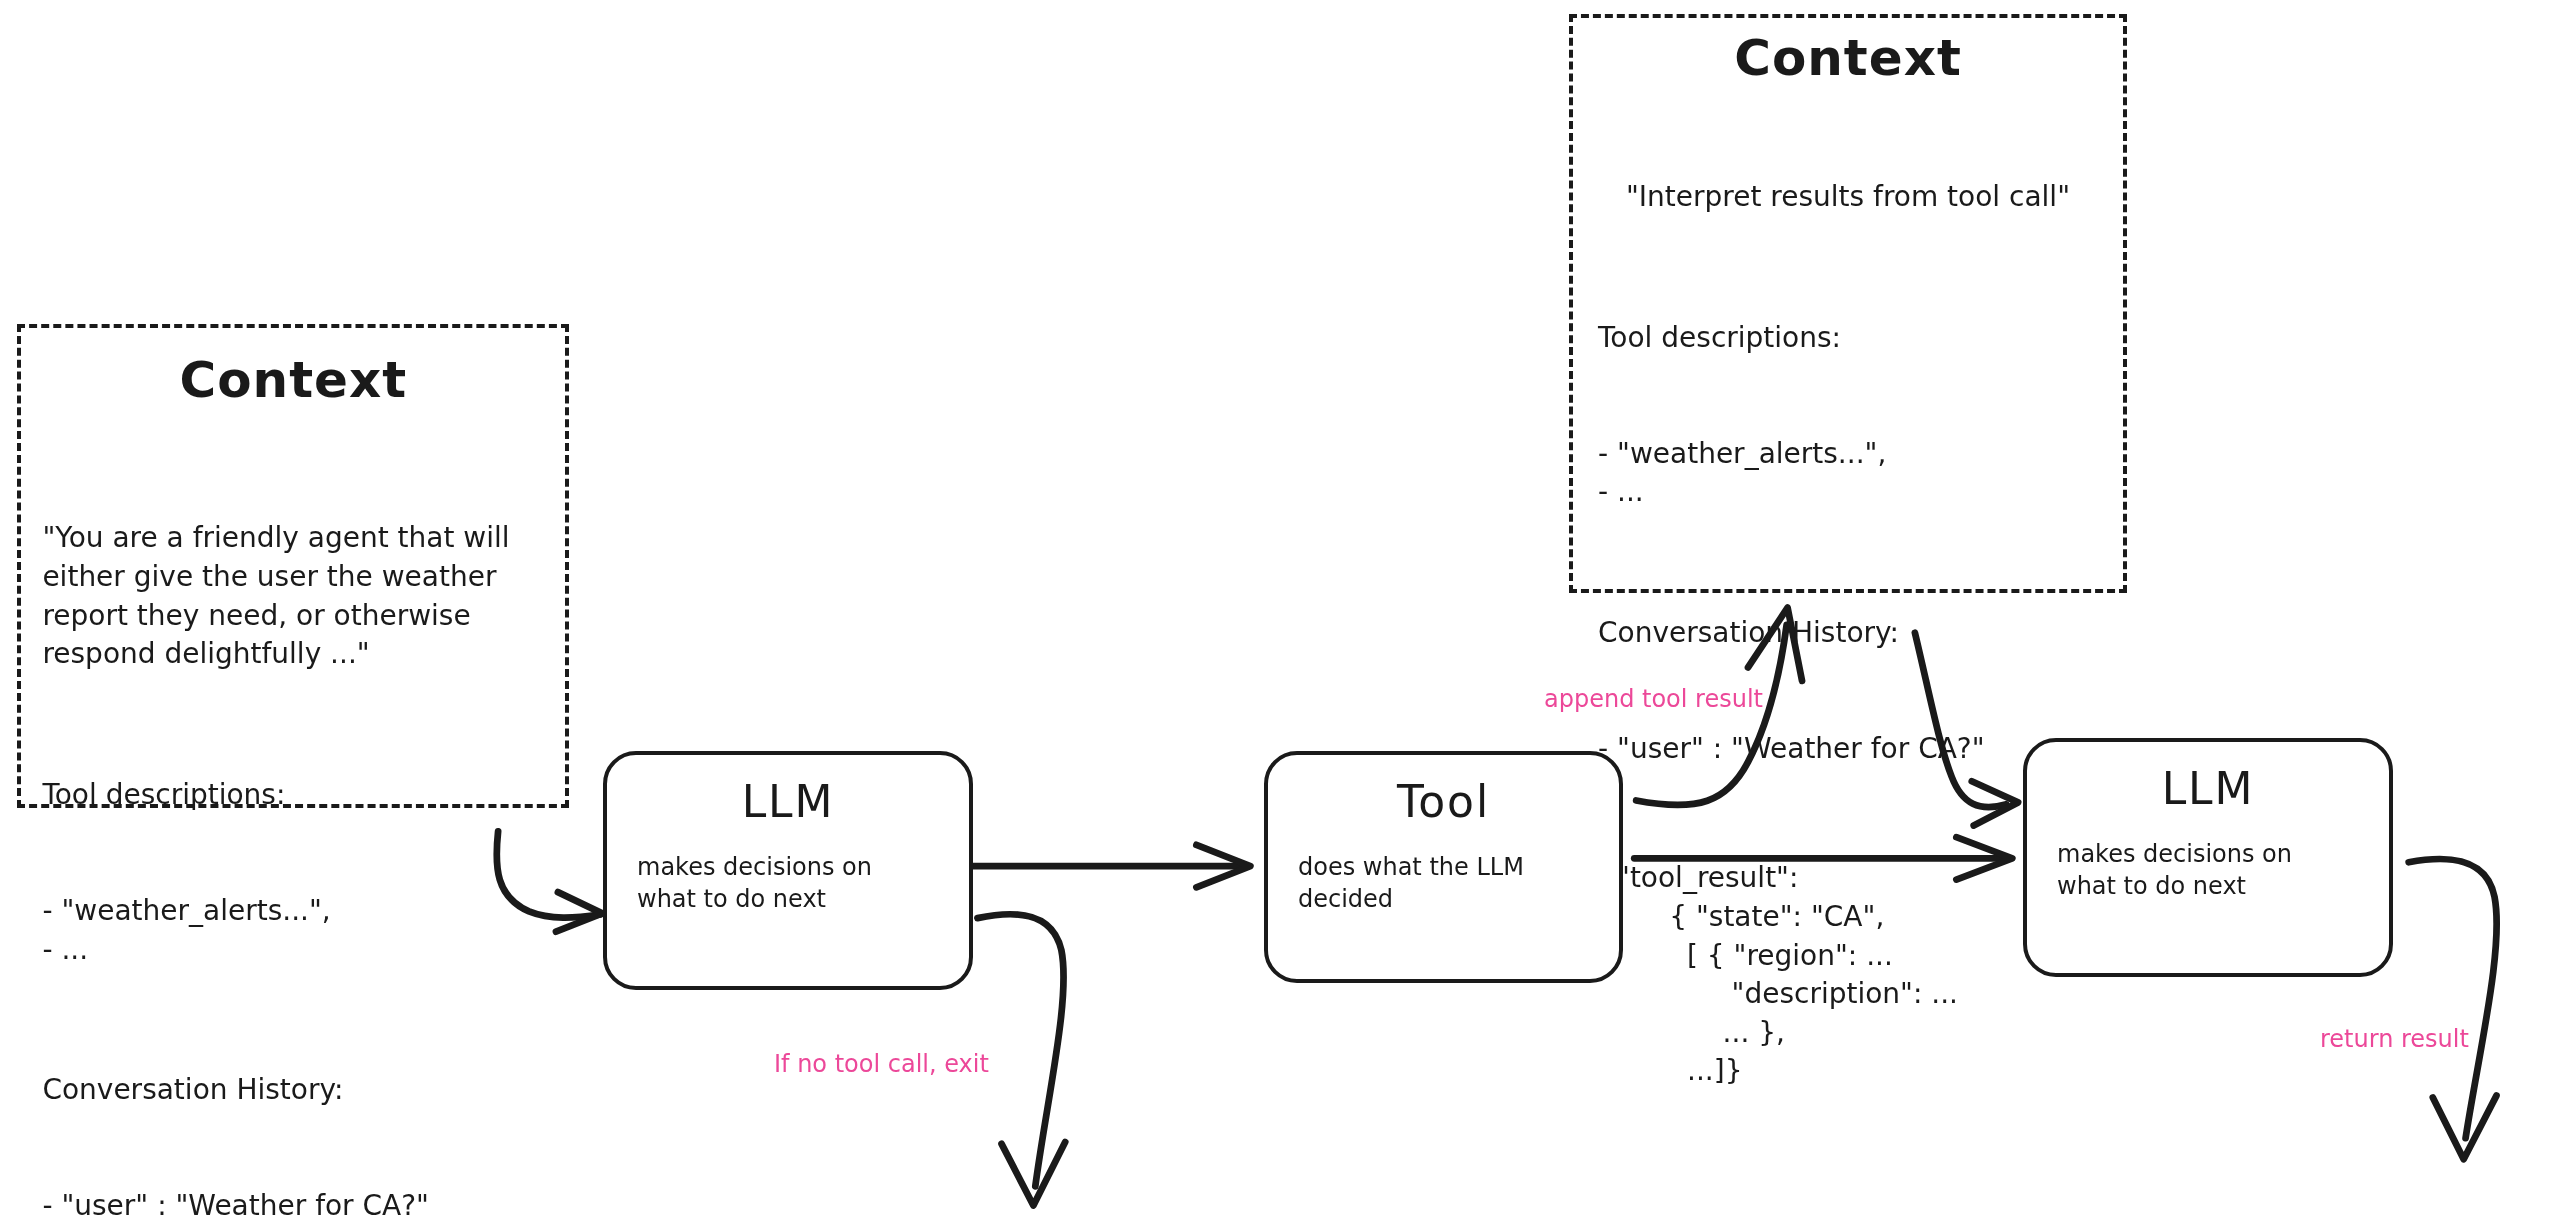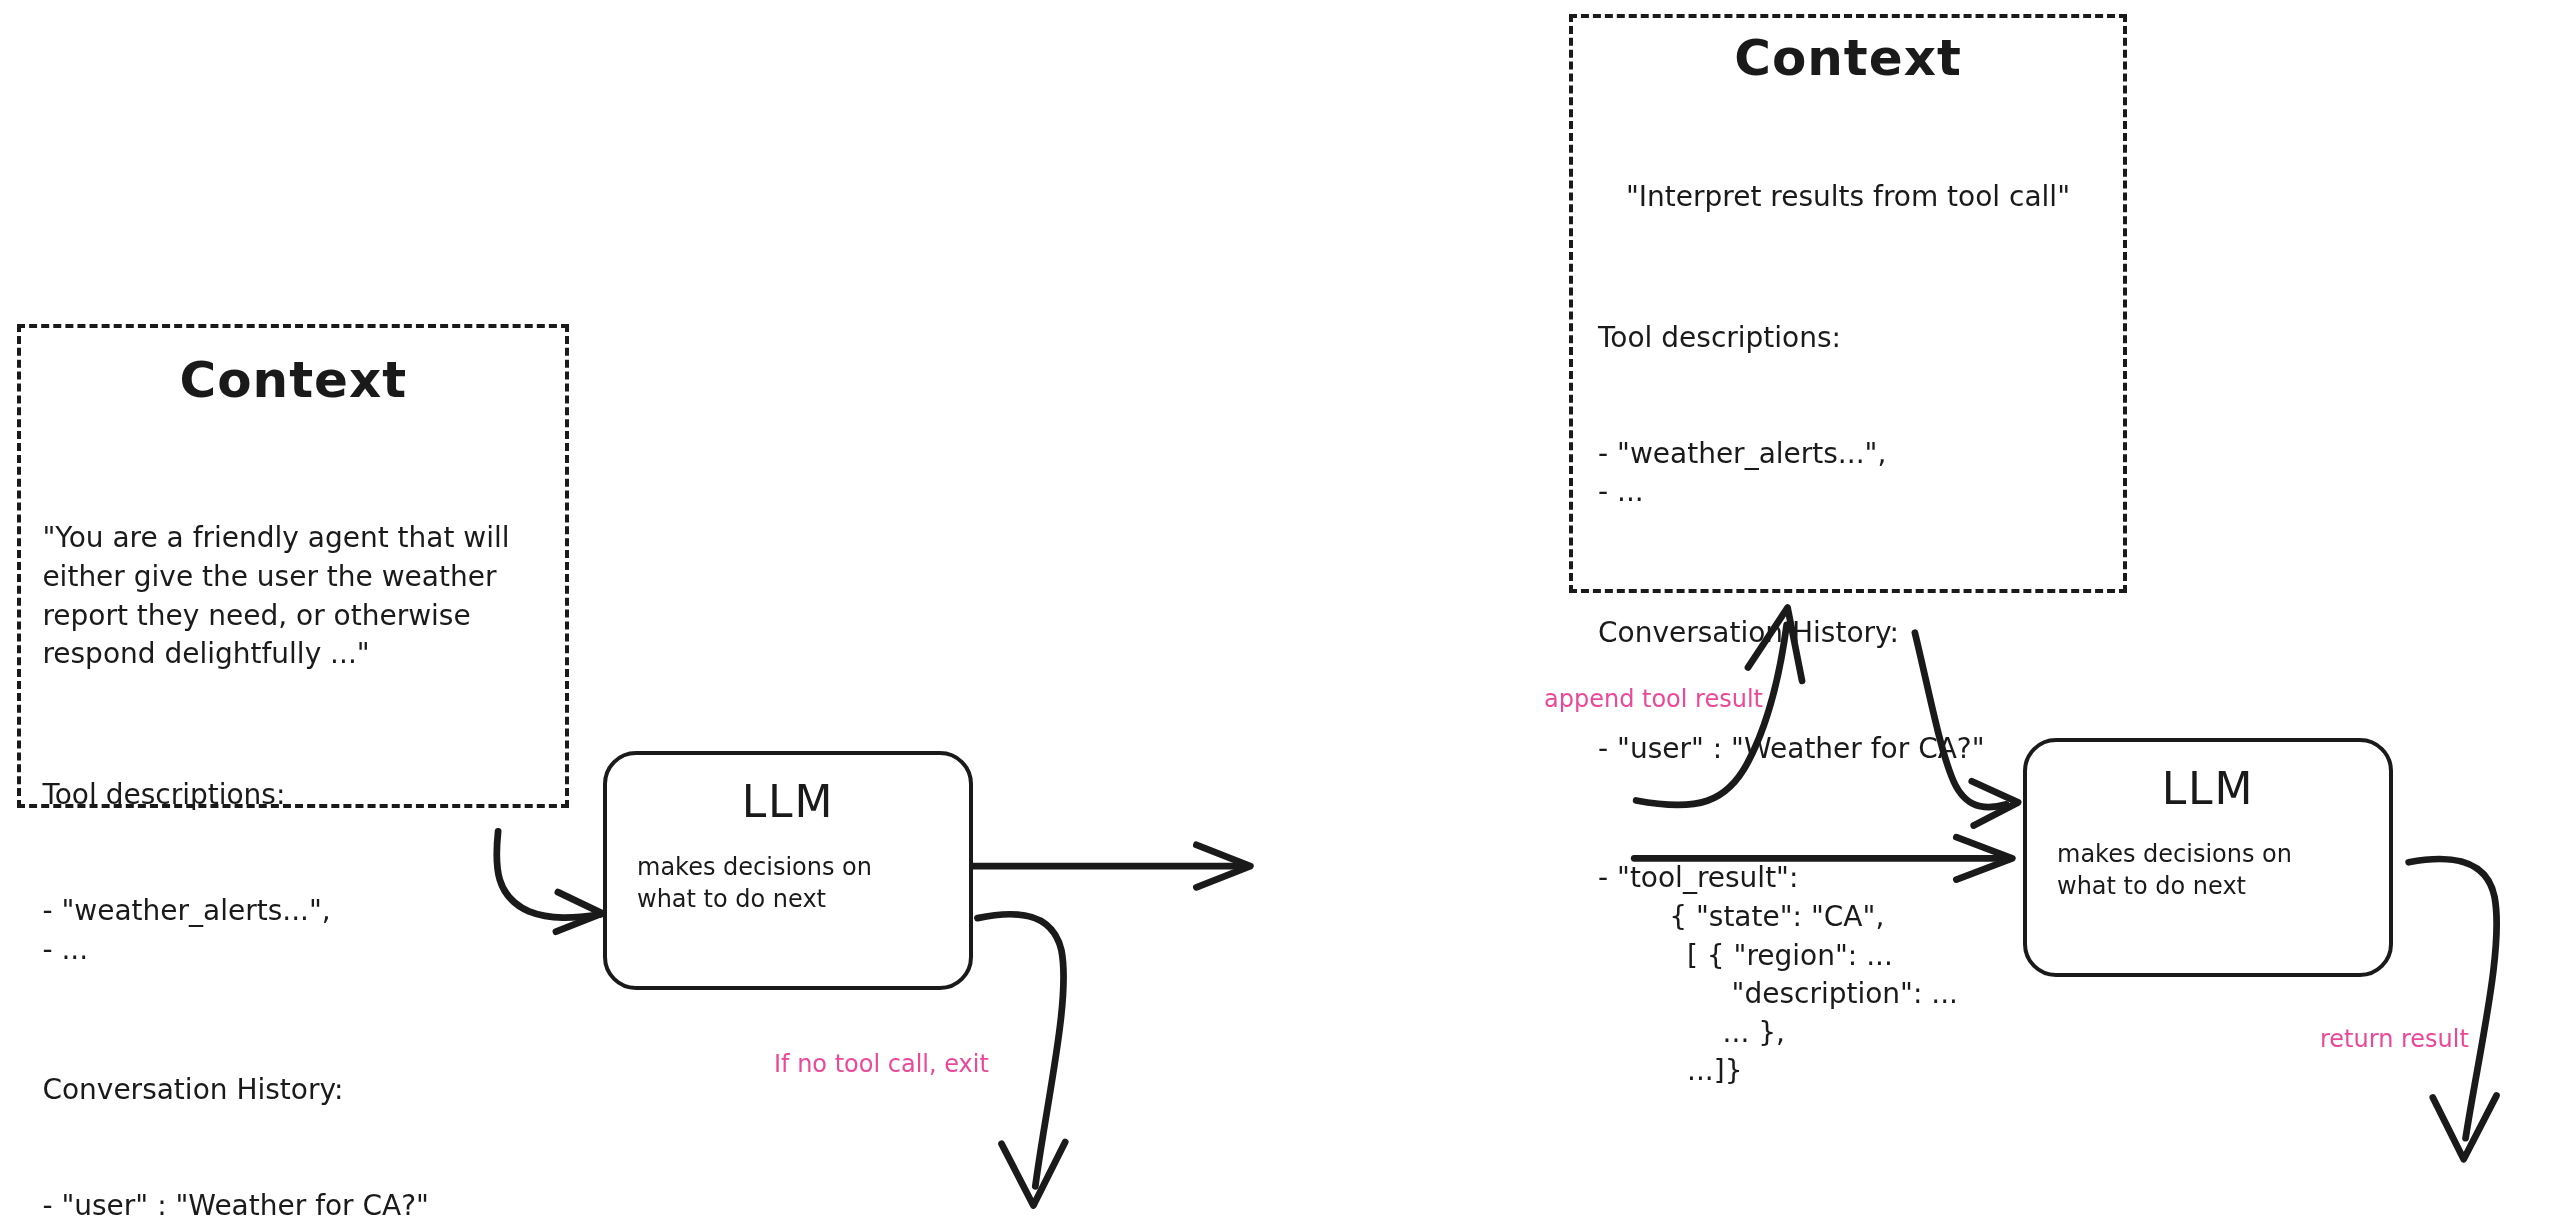--- a/index.html
+++ b/index.html
@@ -175,20 +175,25 @@
           ...]}</div>
     </div>
   </div>
 
   <div class="node" style="left:603px; top:751px; width:370px; height:239px;">
     <div class="node-title">LLM</div>
     <div class="node-sub">makes decisions on
 what to do next</div>
   </div>
 
+  <div class="node" style="left:1264px; top:751px; width:359px; height:232px;">
+    <div class="node-title">Tool</div>
+    <div class="node-sub">does what the LLM
+decided</div>
+  </div>
 
   <div class="node" style="left:2023px; top:738px; width:370px; height:239px;">
     <div class="node-title">LLM</div>
     <div class="node-sub">makes decisions on
 what to do next</div>
   </div>
 
   <div class="edge-label" style="left:1544px; top:685px;">append tool result</div>
 
   <div class="edge-label" style="left:774px; top:1050px;">If no tool call, exit</div>

